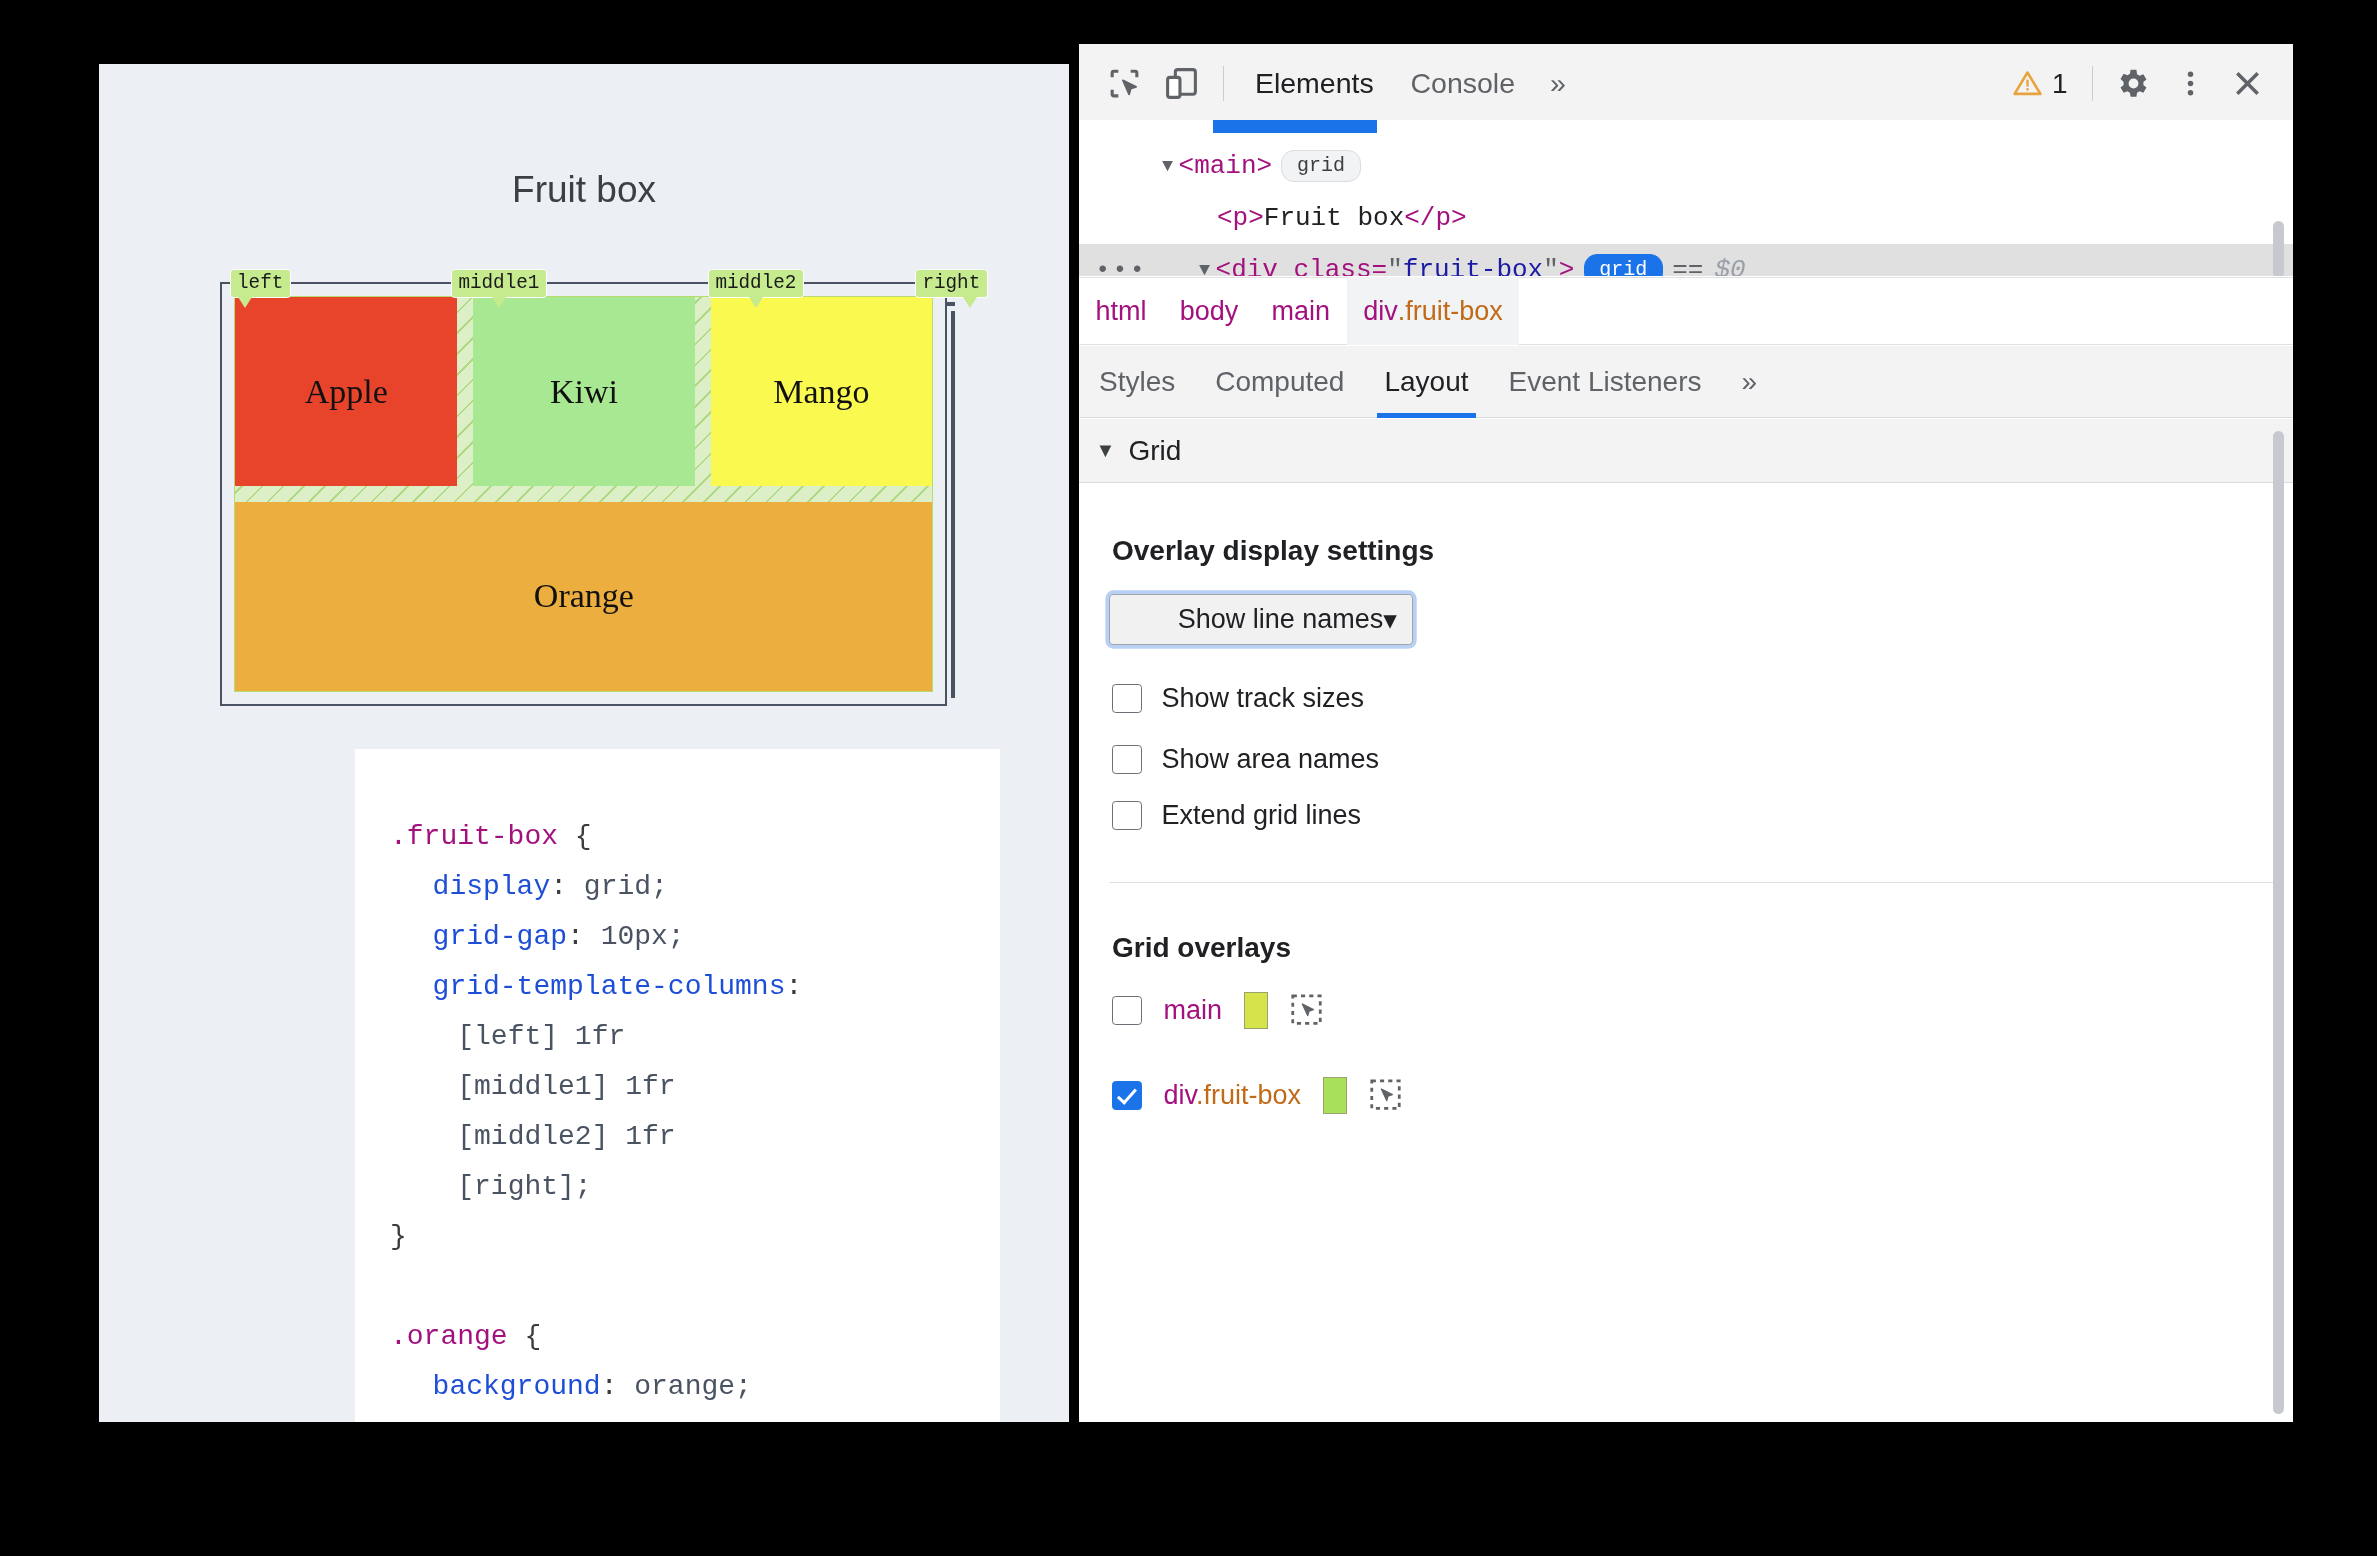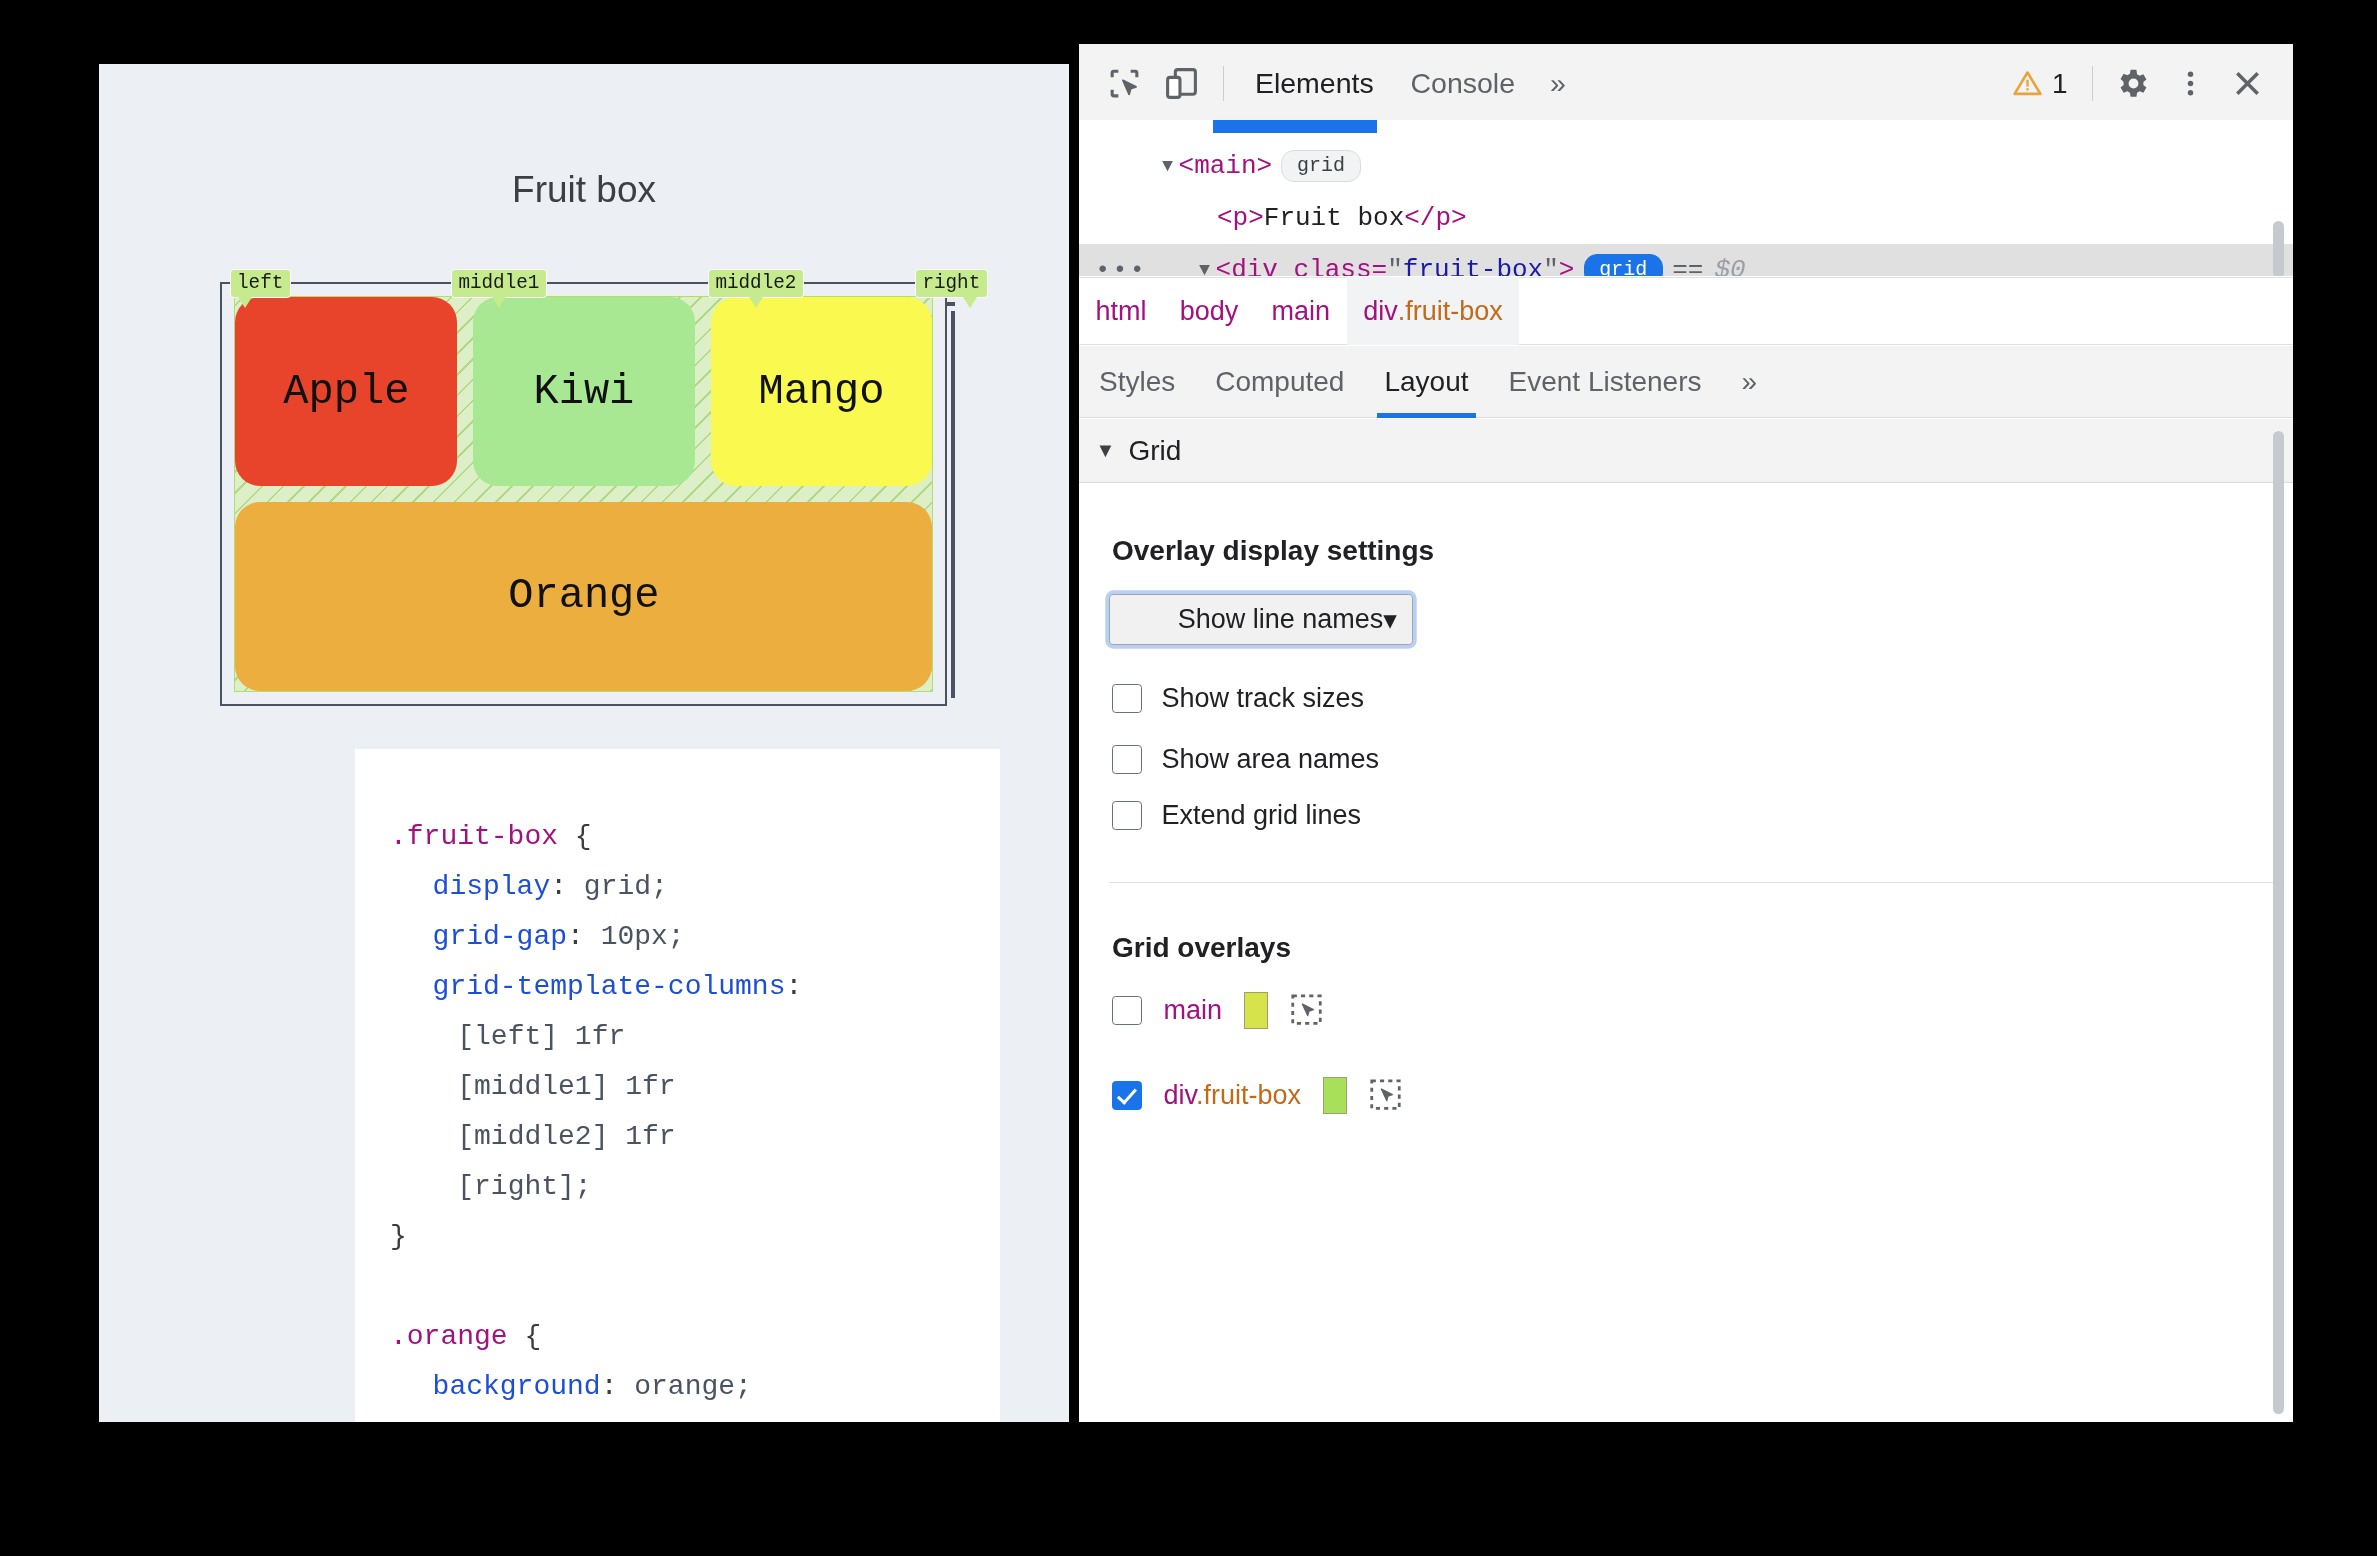--- a/index.html
+++ b/index.html
@@ -34,21 +34,21 @@
     display: grid; gap: 15.7px;
     grid-template-columns: 1fr 1fr 1fr;
     grid-template-rows: 1fr 1fr;
     background-color: #DCEFC7;
     background-image: repeating-linear-gradient(-45deg,
         rgba(140,200,80,.55) 0 1.8px, rgba(0,0,0,0) 1.8px 14.7px);
     outline: 1.8px solid #B6DC6E;
   }
   .cell {
     display: flex; align-items: center; justify-content: center;
-    font-size: 42px; color: #111; font-family: Liberation Mono, monospace; border-radius: 25px;
+    font-size: 34px; color: #111; font-family: Liberation Serif, serif;
   }
   .c-apple  { background: #E8442B; }
   .c-kiwi   { background: #A8E892; }
   .c-mango  { background: #F9F94F; }
   .c-orange { background: #EBAE3F; grid-column: 1 / -1; }
 
   
   .ext-h { position: absolute; height: 3.7px; background: #4A5362; }
   .ext-v { position: absolute; width: 3.7px; background: #4A5362; }
 

